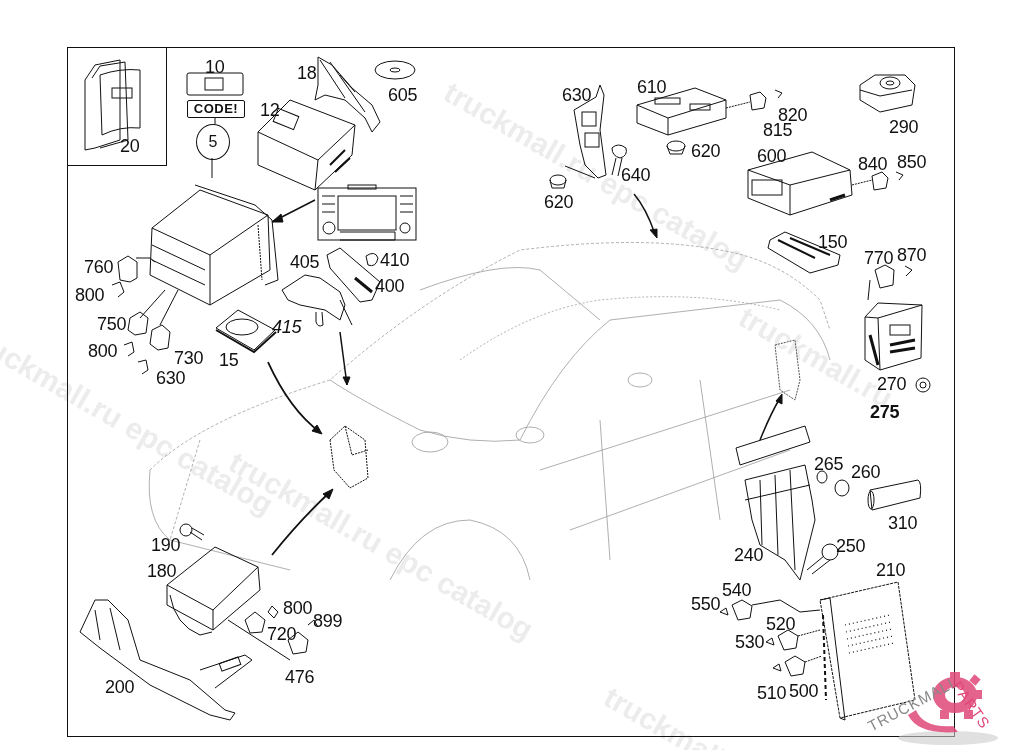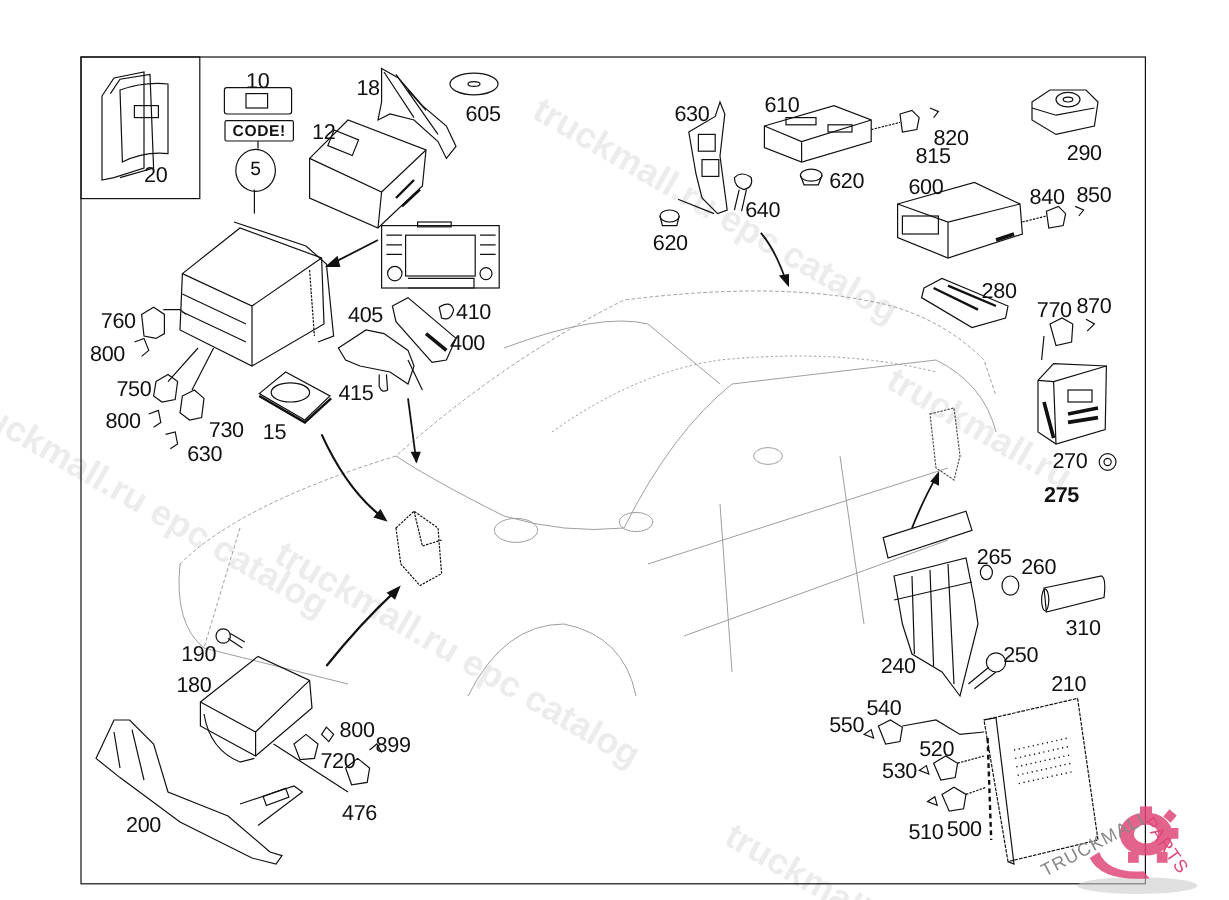--- a/index.html
+++ b/index.html
@@ -289,33 +289,33 @@
   <div class="callout" style="left:84px;top:258px;">760</div>
   <div class="callout" style="left:75px;top:286px;">800</div>
   <div class="callout" style="left:97px;top:315px;">750</div>
   <div class="callout" style="left:88px;top:342px;">800</div>
   <div class="callout" style="left:174px;top:349px;">730</div>
   <div class="callout" style="left:156px;top:369px;">630</div>
   <div class="callout" style="left:219px;top:351px;">15</div>
   <div class="callout" style="left:290px;top:253px;">405</div>
   <div class="callout" style="left:380px;top:251px;">410</div>
   <div class="callout" style="left:375px;top:277px;">400</div>
-  <div class="callout" style="left:282px;top:318px;">415</div>
+  <div class="callout" style="left:272px;top:318px;font-style:italic;">415</div>
   <div class="callout" style="left:562px;top:86px;">630</div>
   <div class="callout" style="left:637px;top:78px;">610</div>
   <div class="callout" style="left:739px;top:121px;margin-left:24px;">815</div>
   <div class="callout" style="left:778px;top:106px;">820</div>
   <div class="callout" style="left:691px;top:142px;">620</div>
   <div class="callout" style="left:544px;top:193px;">620</div>
   <div class="callout" style="left:621px;top:166px;">640</div>
   <div class="callout" style="left:889px;top:118px;">290</div>
   <div class="callout" style="left:757px;top:147px;">600</div>
   <div class="callout" style="left:858px;top:155px;">840</div>
   <div class="callout" style="left:897px;top:153px;">850</div>
-  <div class="callout" style="left:818px;top:233px;">280</div>
+  <div class="callout" style="left:818px;top:233px;">150</div>
   <div class="callout" style="left:864px;top:249px;">770</div>
   <div class="callout" style="left:897px;top:246px;">870</div>
   <div class="callout" style="left:877px;top:375px;">270</div>
   <div class="callout" style="left:870px;top:403px;font-weight:bold;">275</div>
   <div class="callout" style="left:814px;top:455px;">265</div>
   <div class="callout" style="left:851px;top:463px;">260</div>
   <div class="callout" style="left:888px;top:514px;">310</div>
   <div class="callout" style="left:734px;top:546px;">240</div>
   <div class="callout" style="left:836px;top:537px;">250</div>
   <div class="callout" style="left:876px;top:561px;">210</div>

